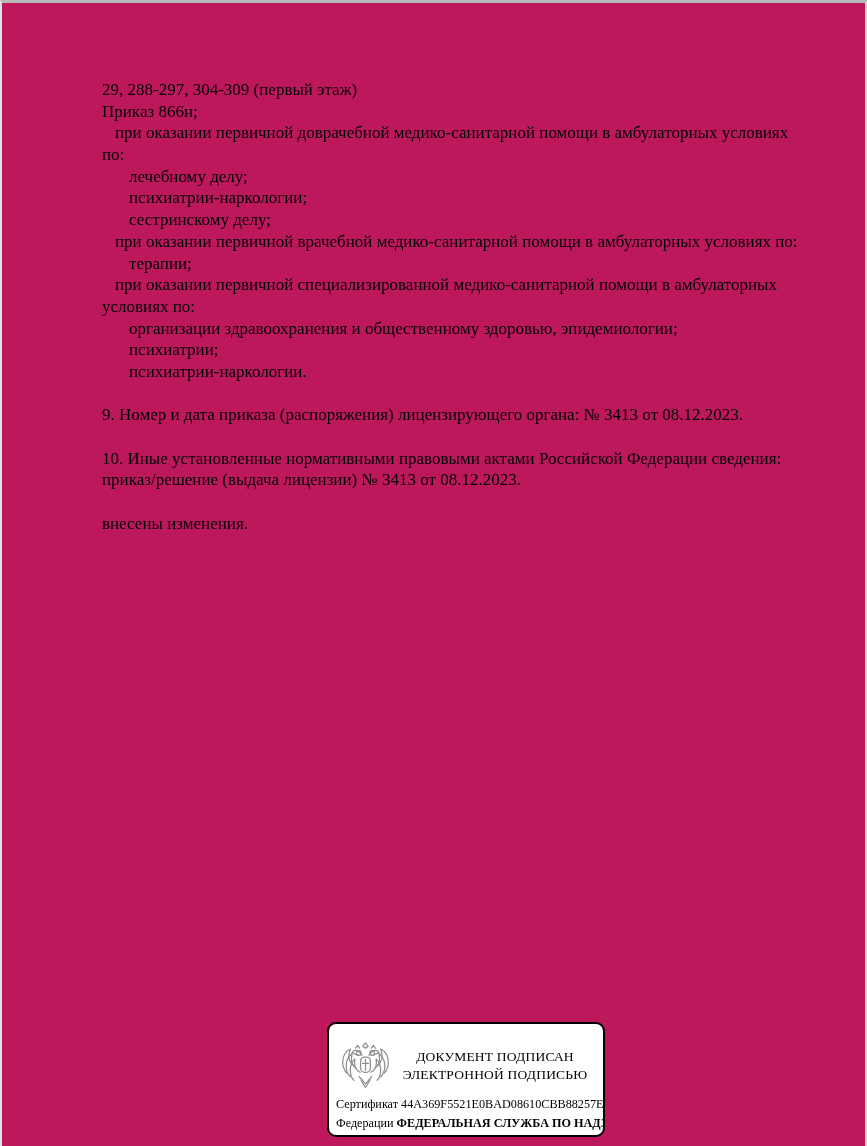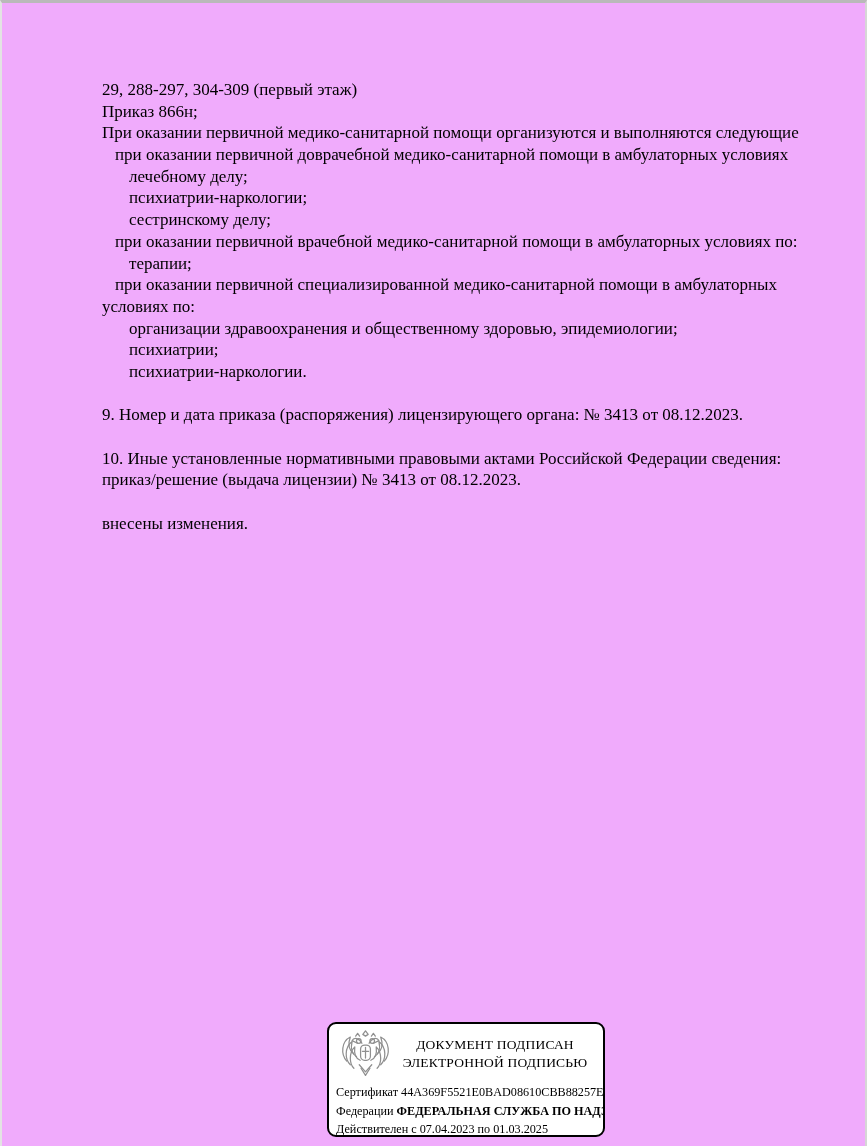--- a/index.html
+++ b/index.html
@@ -5,21 +5,21 @@
   html, body {
     margin: 0;
     padding: 0;
     background: #ffffff;
   }
   .page {
     position: relative;
     width: 867px;
     height: 1146px;
     box-sizing: border-box;
-    background: #f0abfc;
+    background: #be185d;
     border-top: 3px solid #b9b9b9;
     border-left: 2px solid #e3e3e3;
     border-right: 2px solid #d6d6d6;
     overflow: hidden;
     font-family: "Liberation Serif", serif;
     color: #000000;
   }
   .doc-body {
     position: absolute;
     left: 100px;
@@ -47,21 +47,21 @@
     height: 115px;
     box-sizing: border-box;
     border: 2px solid #000000;
     border-radius: 9px;
     background: #ffffff;
     overflow: hidden;
   }
   .stamp-top {
     display: flex;
     align-items: flex-start;
-    padding: 5px 6px 0 9px;
+    padding: 17px 6px 0 9px;
     height: 52px;
   }
   .emblem {
     flex: 0 0 auto;
     width: 55px;
     height: 50px;
   }
   .emblem svg { width: 55px; height: 50px; display: block; }
   .stamp-title {
     flex: 1 1 auto;
@@ -82,22 +82,22 @@
   .stamp-line .owner-value { font-weight: bold; }
 </style>
 </head>
 <body>
 
 <div class="page">
 
   <div class="doc-body">
       <div class="line ind0">29, 288-297, 304-309 (первый этаж)</div>
       <div class="line ind0">Приказ 866н;</div>
-      <div class="line ind0">При оказании первичной медико-санитарной помощи организуются и выполняются следующие</div>
       <div class="line ind1">при оказании первичной доврачебной медико-санитарной помощи в амбулаторных условиях</div>
+      <div class="line ind0">по:</div>
       <div class="line ind2">лечебному делу;</div>
       <div class="line ind2">психиатрии-наркологии;</div>
       <div class="line ind2">сестринскому делу;</div>
       <div class="line ind1">при оказании первичной врачебной медико-санитарной помощи в амбулаторных условиях по:</div>
       <div class="line ind2">терапии;</div>
       <div class="line ind1">при оказании первичной специализированной медико-санитарной помощи в амбулаторных</div>
       <div class="line ind0">условиях по:</div>
       <div class="line ind2">организации здравоохранения и общественному здоровью, эпидемиологии;</div>
       <div class="line ind2">психиатрии;</div>
       <div class="line ind2">психиатрии-наркологии.</div>

